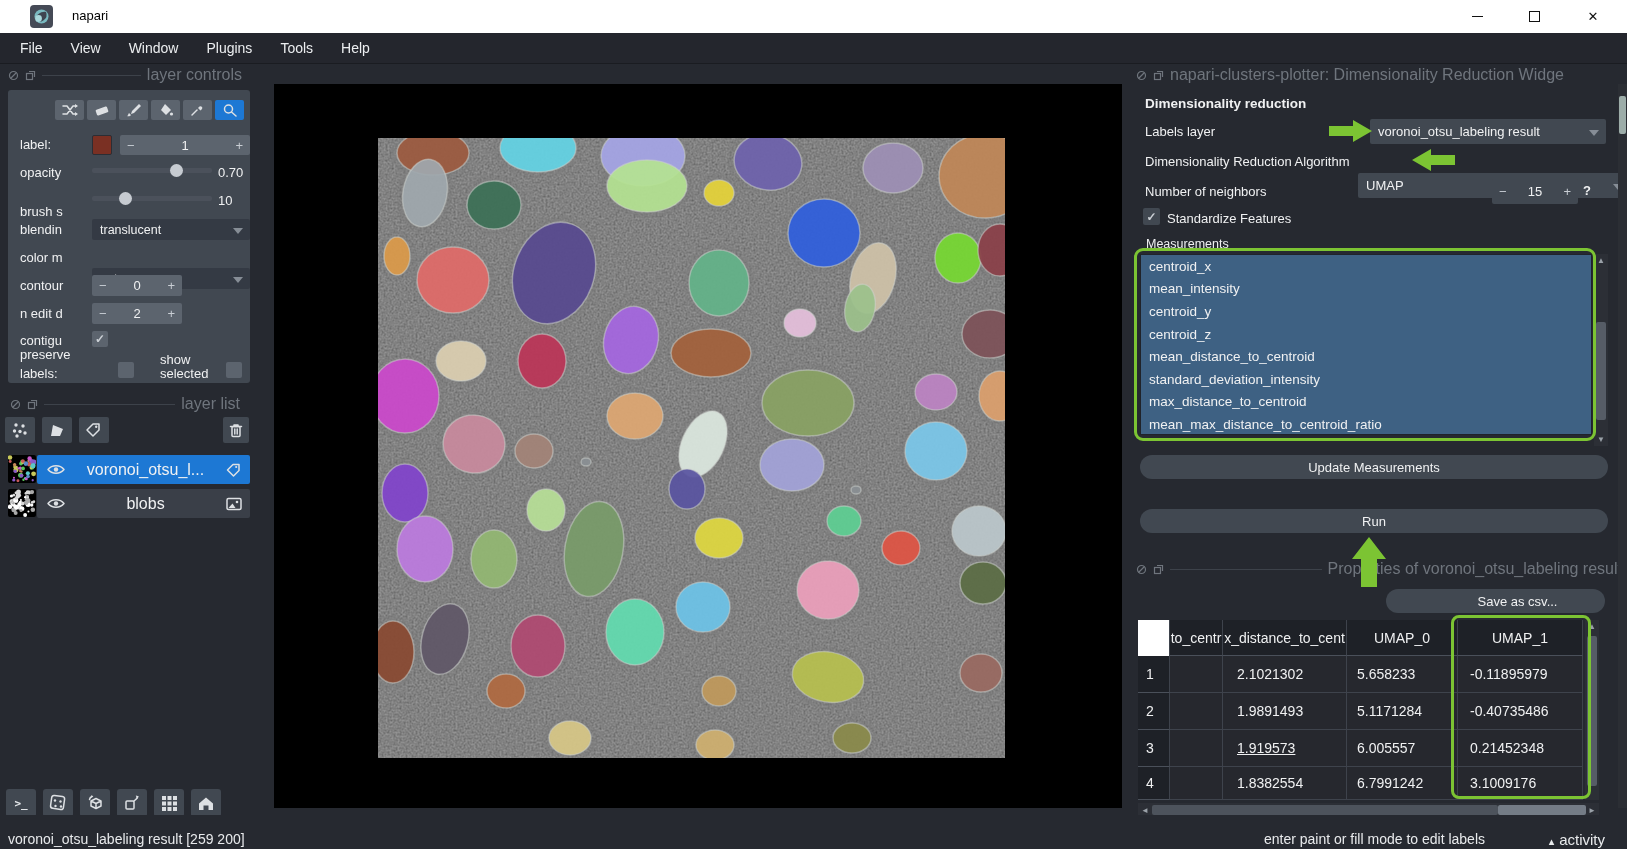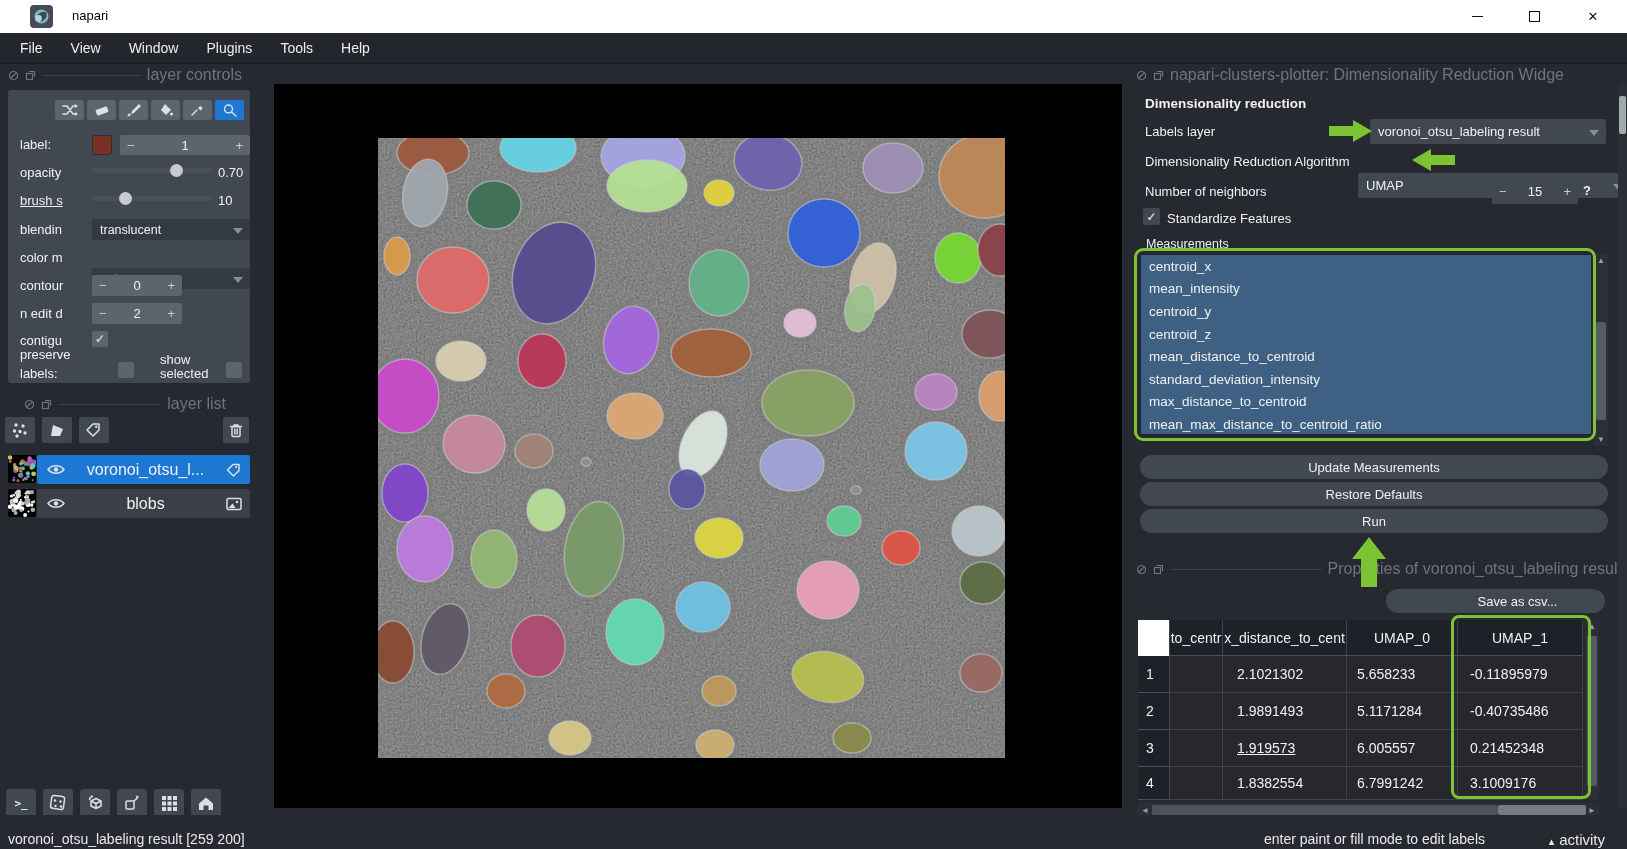--- a/index.html
+++ b/index.html
@@ -164,21 +164,21 @@
           <span>+</span>
       </div>
 
       <span class="rowlabel" style="top:75px;">opacity</span>
       <div class="slider" style="left:84px;top:74px;width:120px;">
           <div class="groove"></div>
           <div class="handle" style="left:78px;"></div>
         </div>
       <span class="abs" style="left:210px;top:75px;width:32px;overflow:hidden;font-size:13px;white-space:nowrap;">0.70</span>
 
-      <span class="rowlabel" style="top:103px;text-decoration:underline;">brush s</span>
+      <span class="rowlabel" style="top:114px;">brush s</span>
       <div class="slider" style="left:84px;top:102px;width:120px;">
           <div class="groove"></div>
           <div class="handle" style="left:27px;"></div>
         </div>
       <span class="abs" style="left:210px;top:103px;font-size:13px;">10</span>
 
       <span class="rowlabel" style="top:132px;">blendin</span>
       <div class="dd abs" style="left:84px;top:129px;width:158px;height:21px;">
           <span>translucent</span>
           <div class="arrow"></div>
@@ -210,21 +210,21 @@
         </div>
 
       <span class="rowlabel" style="top:257px;">preserve</span>
       <span class="rowlabel" style="top:276px;">labels:</span>
       <div class="cb abs" style="left:110px;top:272px;"></div>
       <span class="abs" style="left:152px;top:262px;font-size:13px;">show</span>
       <span class="abs" style="left:152px;top:276px;font-size:13px;">selected</span>
       <div class="cb abs" style="left:218px;top:272px;"></div>
     </div>
 
-    <div class="dockheader" style="position:absolute;left:0;top:331px;width:250px;padding:0 24px;">
+    <div class="dockheader" style="position:absolute;left:0;top:331px;width:250px;padding:0 10px;">
       <svg class="dockicon" viewBox="0 0 11 11">
           <circle class="dico" cx="5.5" cy="5.5" r="4"></circle>
           <line class="dico" x1="2.5" y1="8.5" x2="8.5" y2="2.5"></line>
         </svg>
       <svg class="dockicon" viewBox="0 0 11 11">
           <rect class="dico" x="1.5" y="3.5" width="6" height="6"></rect>
           <path class="dico" d="M4 1.5 h5.5 v5.5"></path>
         </svg>
       <div class="hline"></div>
       <span class="docktitle">layer list</span>
@@ -638,21 +638,20 @@
     </div>
 
     <div class="sbar" style="left:472px;top:190px;width:14px;height:192px;">
       <div class="sarrow" style="top:0;">▲</div>
       <div class="sthumb" style="left:2px;top:68px;width:10px;height:98px;"></div>
       <div class="sarrow" style="bottom:0;">▼</div>
     </div>
     <div class="greenline" style="left:12px;top:184px;width:462px;height:193px;"></div>
 
     <div class="pushbtn" style="left:18px;top:391px;width:468px;height:24px;">Update Measurements</div>
-    <div class="pushbtn" style="left:18px;top:418px;width:468px;height:24px;">Restore Defaults</div>
     <div class="pushbtn" style="left:18px;top:445px;width:468px;height:24px;">Run</div>
 
     <div class="dockheader" style="position:absolute;left:14px;top:496px;width:486px;">
       <svg class="dockicon" viewBox="0 0 11 11">
           <circle class="dico" cx="5.5" cy="5.5" r="4"></circle>
           <line class="dico" x1="2.5" y1="8.5" x2="8.5" y2="2.5"></line>
         </svg>
       <svg class="dockicon" viewBox="0 0 11 11">
           <rect class="dico" x="1.5" y="3.5" width="6" height="6"></rect>
           <path class="dico" d="M4 1.5 h5.5 v5.5"></path>

